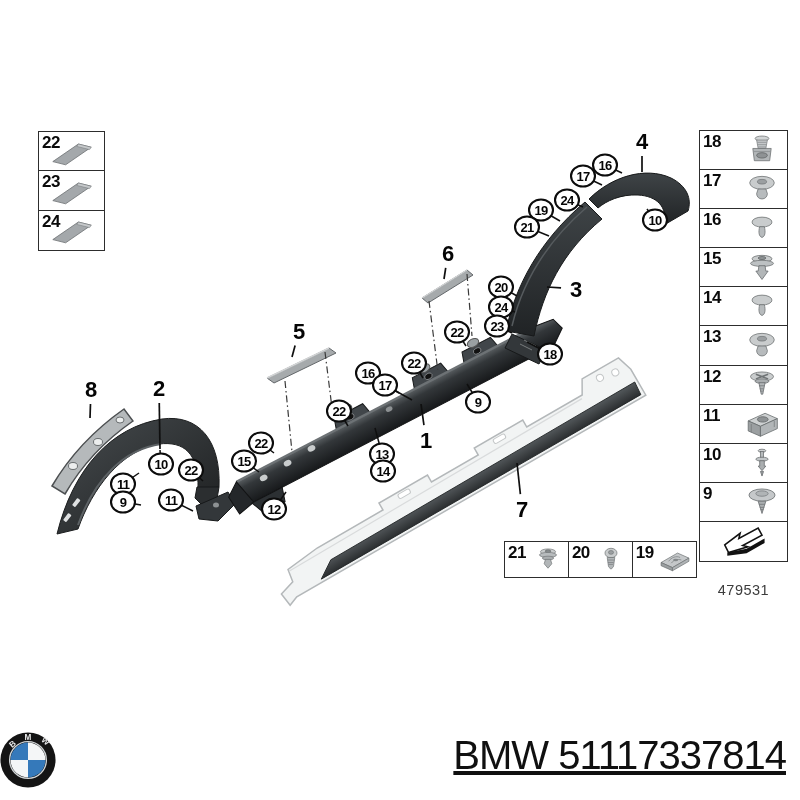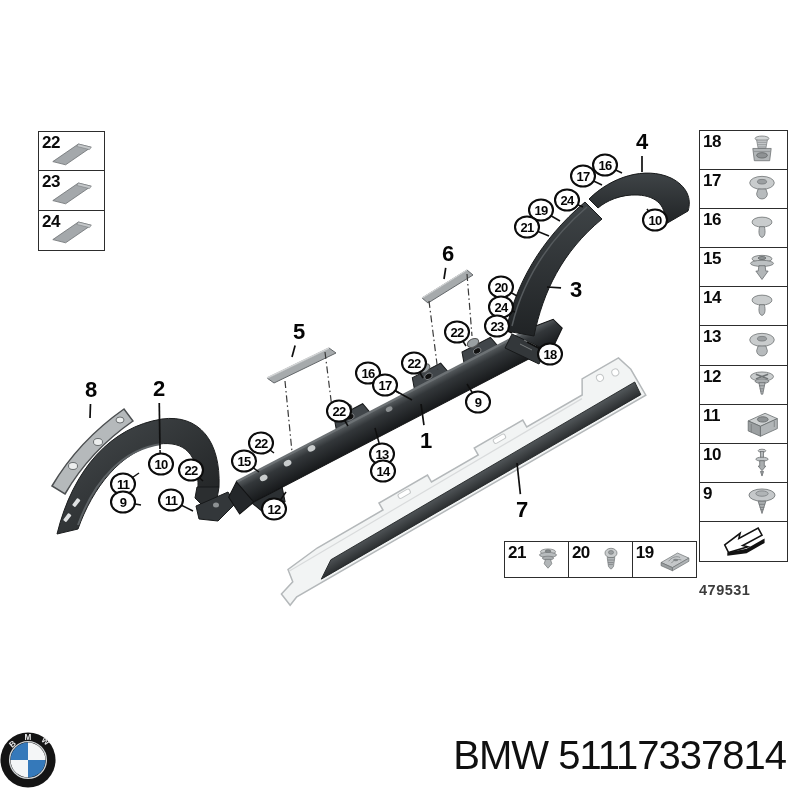--- a/index.html
+++ b/index.html
@@ -10,24 +10,24 @@
   .legend-row{position:absolute;display:flex;flex-direction:row;}
   .legend-cell{position:relative;background:#fff;border:1.6px solid #2d2d2d;box-sizing:border-box;}
   .legend-col .legend-cell{margin-top:-1.6px;}
   .legend-col .legend-cell:first-child{margin-top:0;}
   .legend-row .legend-cell{margin-left:-1.6px;}
   .legend-row .legend-cell:first-child{margin-left:0;}
   .cell-num{position:absolute;left:3px;top:1px;font-weight:700;font-size:17px;color:#0a0a0a;
             letter-spacing:-0.5px;}
   .cell-icon{position:absolute;right:2px;top:50%;transform:translateY(-50%);}
   .cell-icon.full{left:50%;right:auto;transform:translate(-50%,-50%);}
-  .diagram-number{position:absolute;left:699px;top:582px;width:89px;
-                  font-size:14.5px;color:#3c3c3c;letter-spacing:0.5px;font-weight:bold;}
+  .diagram-number{position:absolute;left:699px;top:582px;width:89px;text-align:center;
+                  font-size:14.5px;color:#3c3c3c;letter-spacing:0.5px;}
   .footer-text{position:absolute;right:14px;bottom:22px;font-size:40px;color:#101010;
-               letter-spacing:-1px;white-space:nowrap;}
+               letter-spacing:-1px;white-space:nowrap;text-decoration:underline;}
   .bmw-logo{position:absolute;left:-1px;top:731px;width:58px;height:58px;}
 </style>
 </head>
 <body>
 
 <div id="stage">
 
   <svg id="diagram" viewBox="0 0 800 800">
     <defs>
       <linearGradient id="g1" x1="0" y1="0" x2="0" y2="1">

